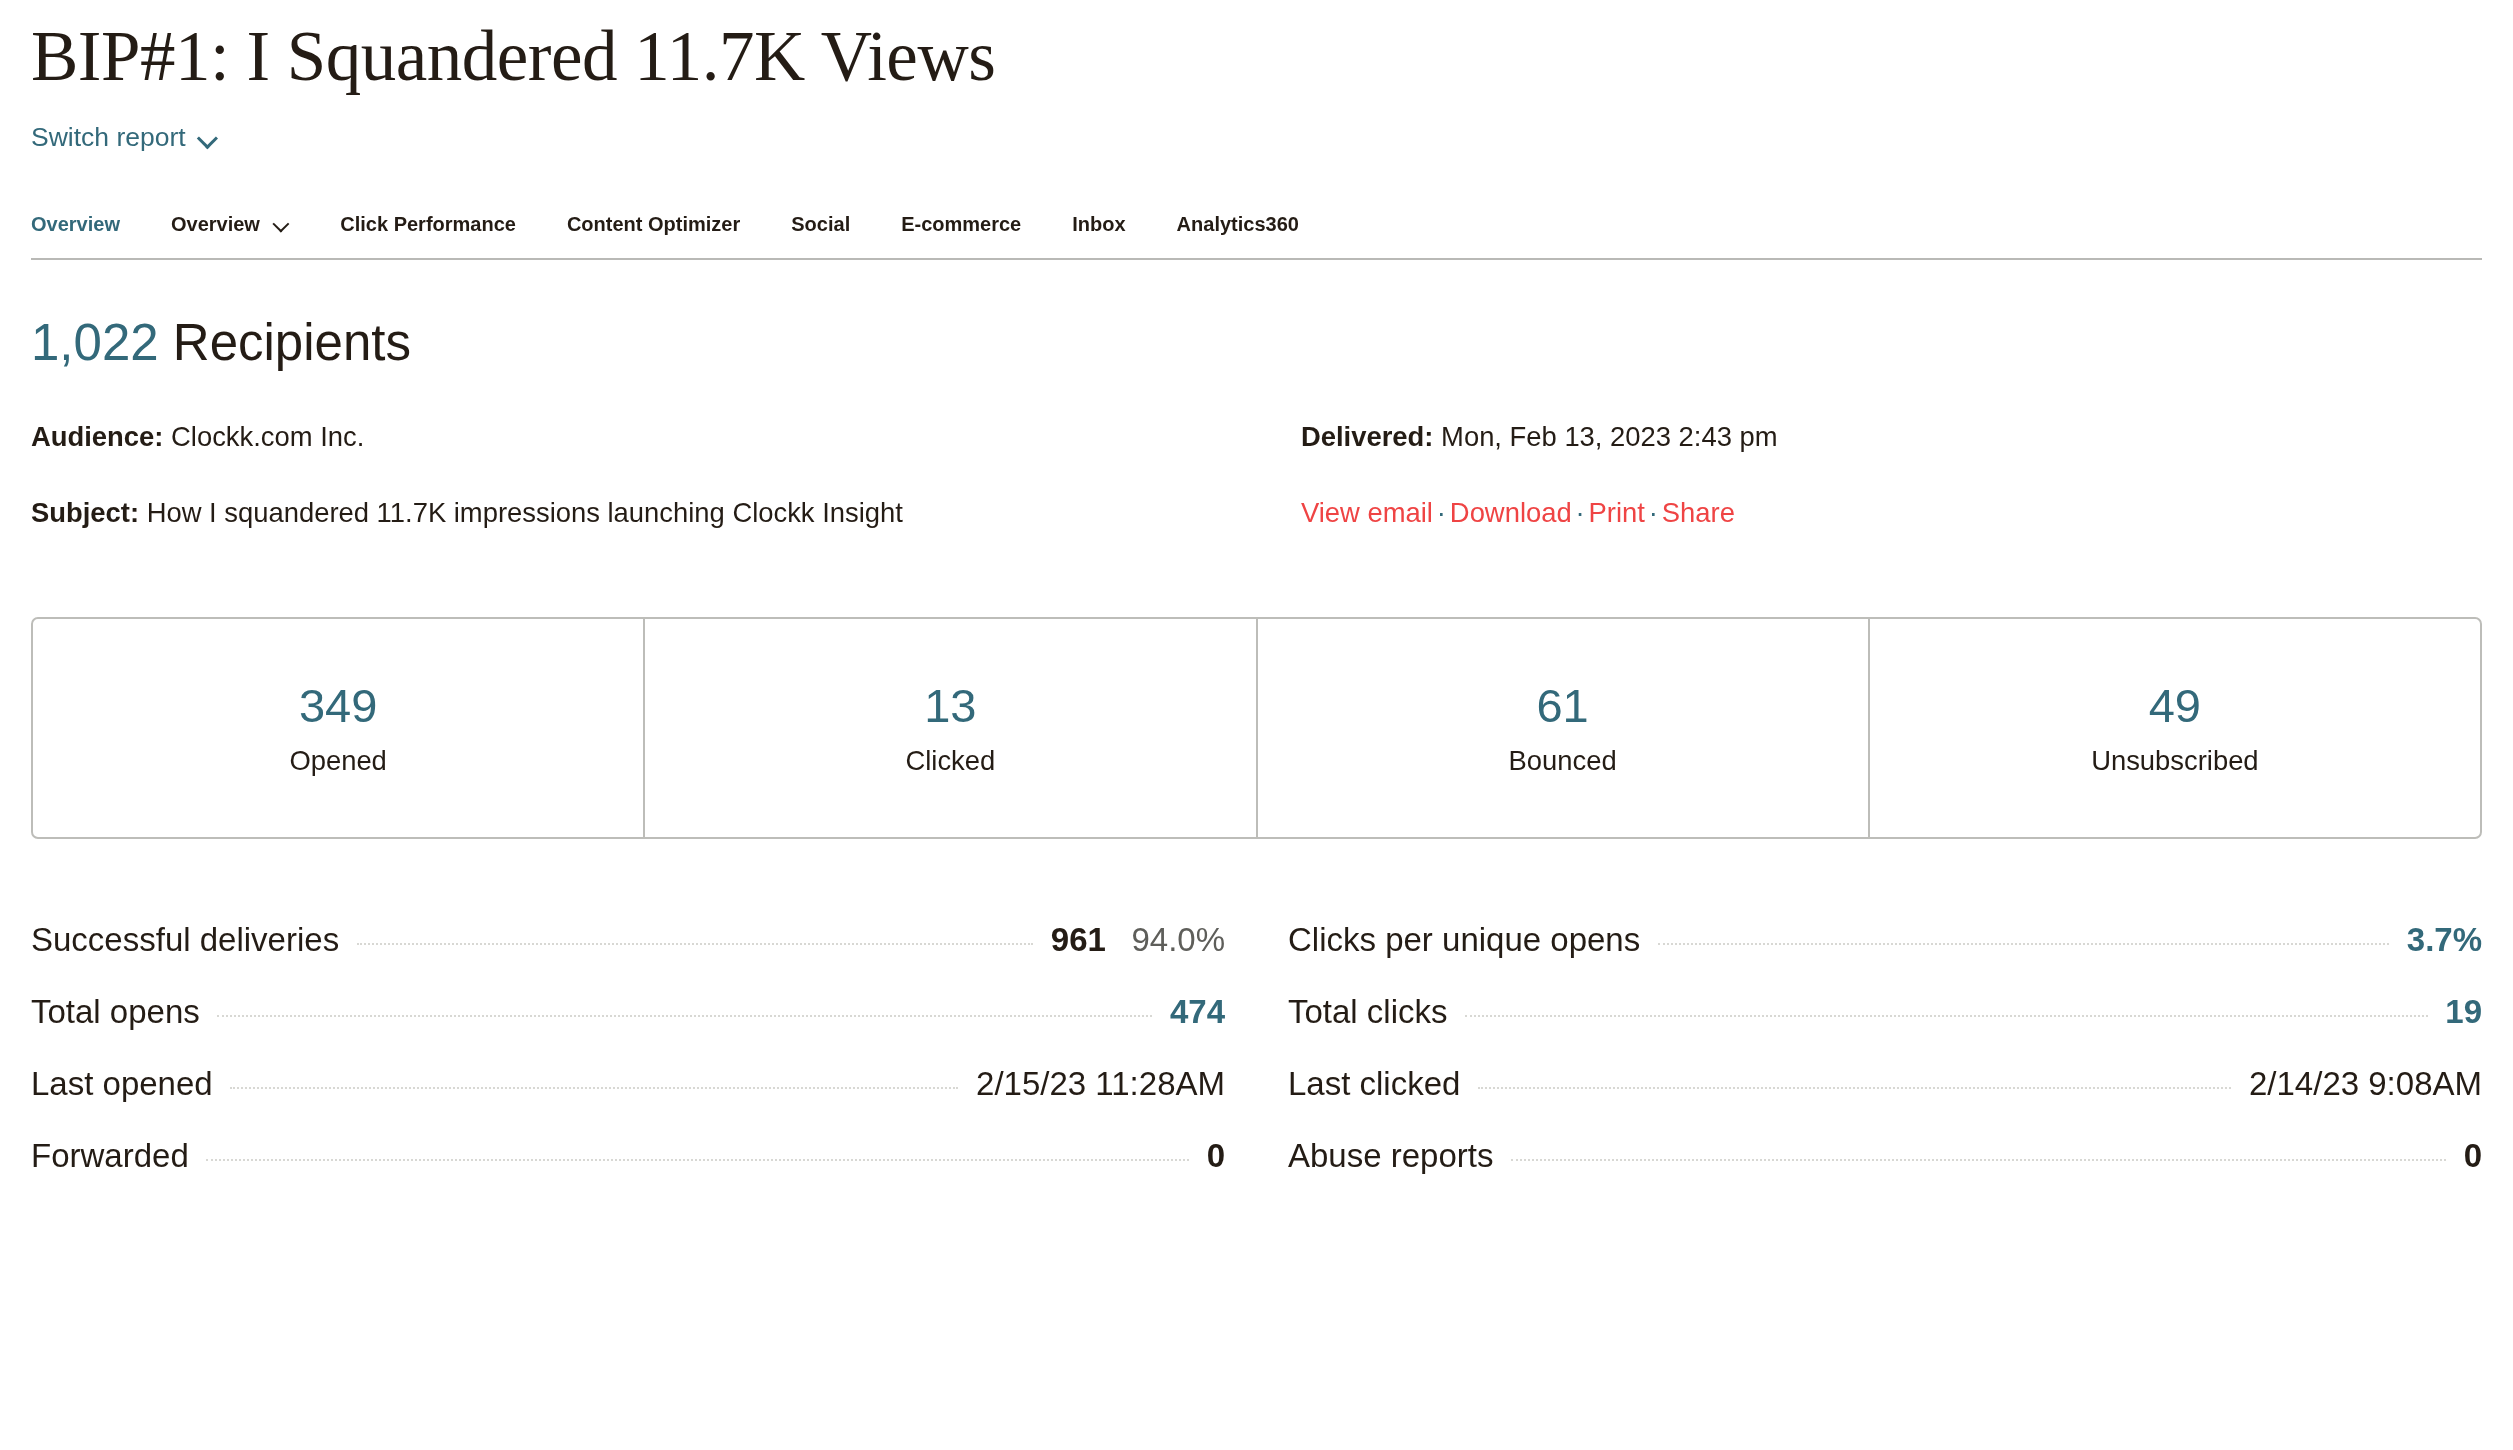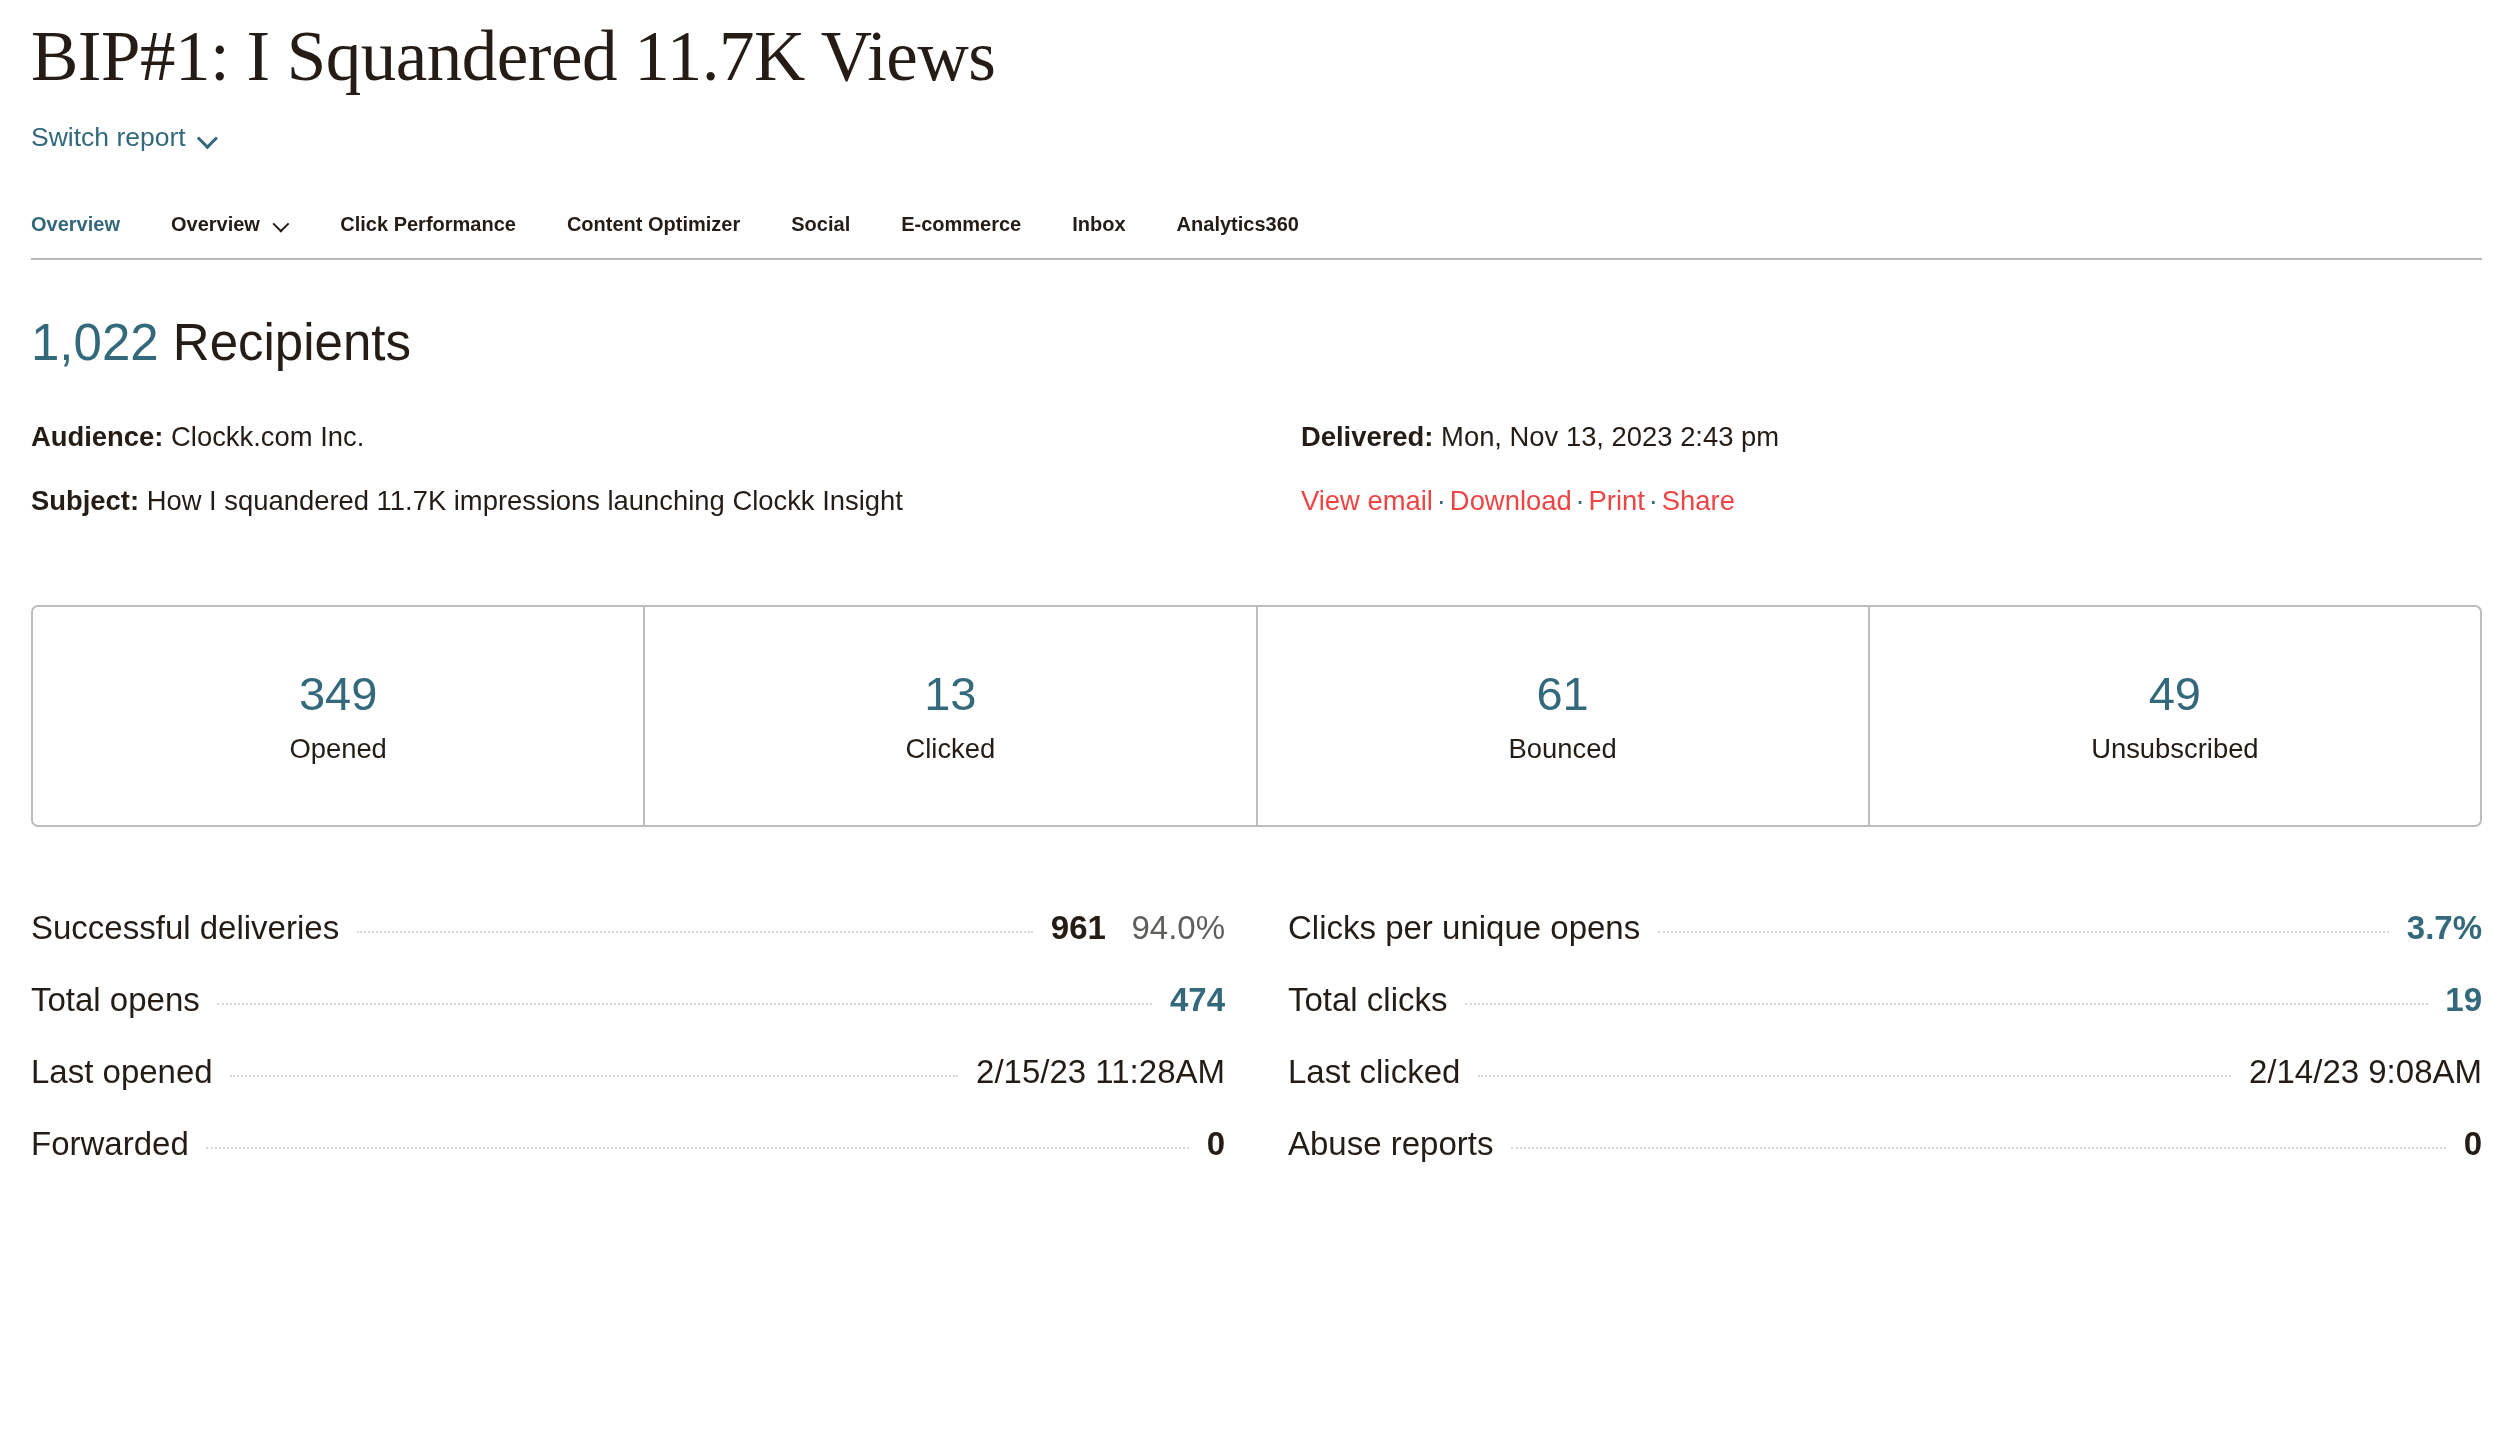--- a/index.html
+++ b/index.html
@@ -102,21 +102,21 @@
     color: #241c15;
     line-height: 1.1;
   }
   .recipients .count { color: #33697a; }
 
   
   .meta {
     display: grid;
     grid-template-columns: 1270px 1fr;
     margin-top: 49px;
-    row-gap: 30px;
+    row-gap: 42px;
     font-size: 27.4px;
     line-height: 1.25;
   }
   .meta .k { font-weight: 700; }
   .meta .v { font-weight: 400; }
   .meta-cell { white-space: nowrap; }
   .links a {
     color: #ef4444;
     text-decoration: none;
     cursor: pointer;
@@ -242,21 +242,21 @@
     <span class="word">Recipients</span>
   </div>
 
   <div class="meta">
     <div class="meta-cell">
       <span class="k">Audience:</span>
       <span class="v">Clockk.com Inc.</span>
     </div>
     <div class="meta-cell">
       <span class="k">Delivered:</span>
-      <span class="v">Mon, Nov 13, 2023 2:43 pm</span>
+      <span class="v">Mon, Feb 13, 2023 2:43 pm</span>
     </div>
     <div class="meta-cell">
       <span class="k">Subject:</span>
       <span class="v">How I squandered 11.7K impressions launching Clockk Insight</span>
     </div>
     <div class="meta-cell links" id="action-links"><a>View email</a><span class="sep">·</span><a>Download</a><span class="sep">·</span><a>Print</a><span class="sep">·</span><a>Share</a></div>
   </div>
 
   <div class="cards" id="stat-cards">
       <div class="card">

